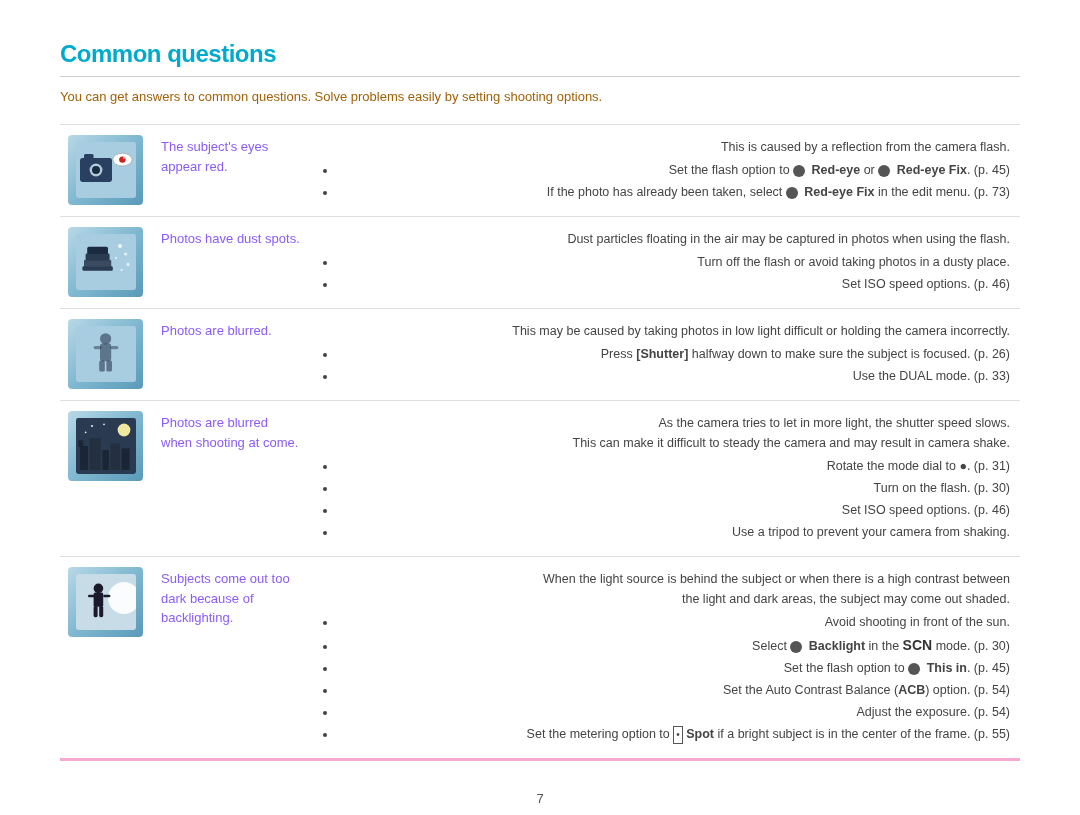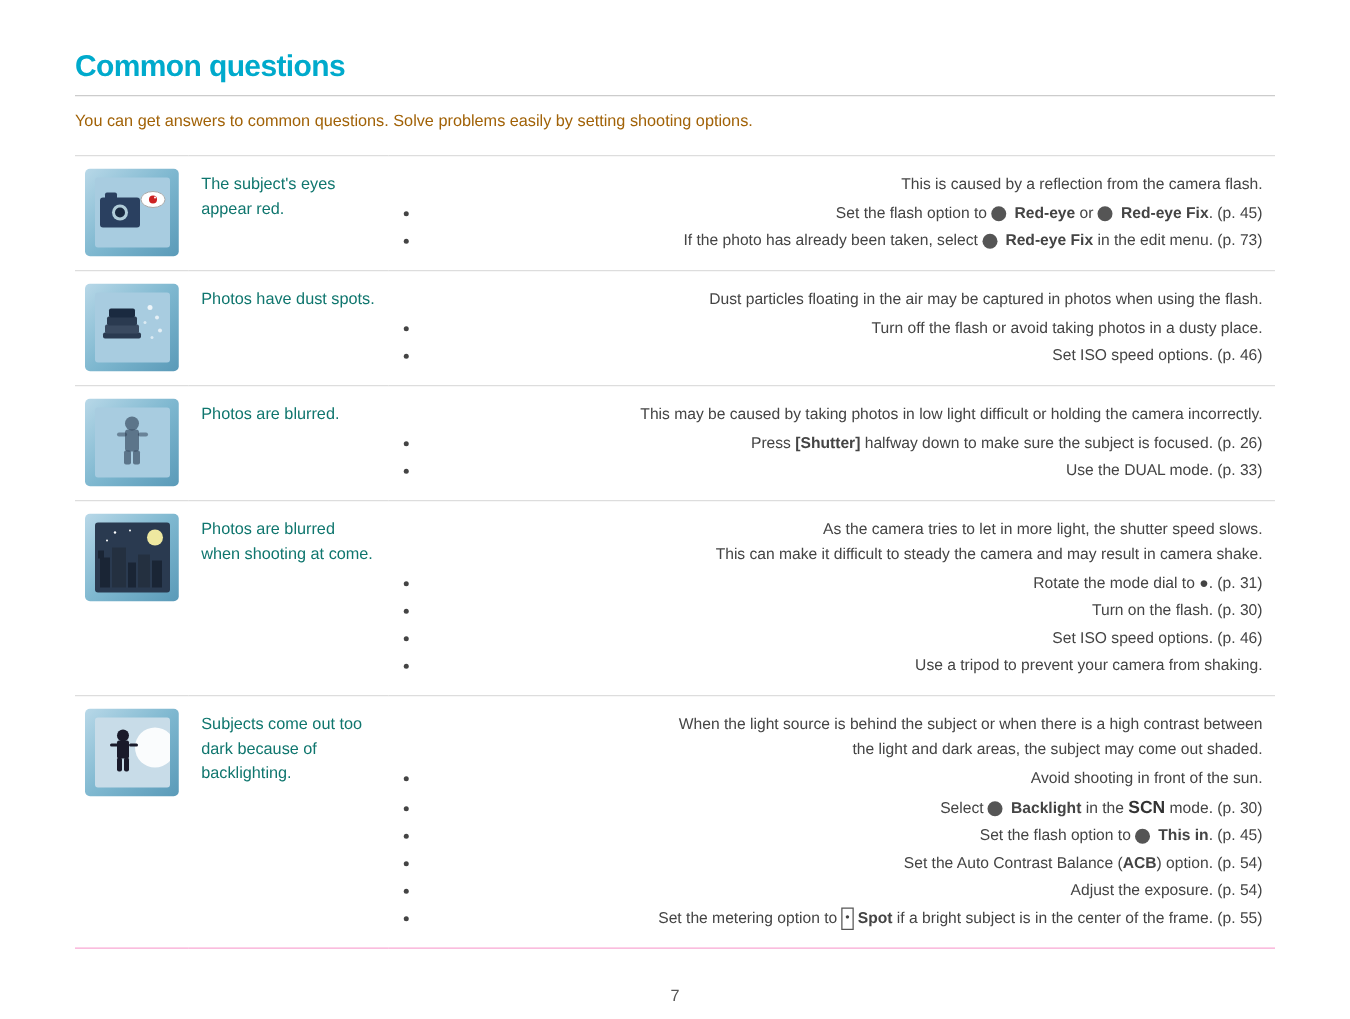--- a/index.html
+++ b/index.html
@@ -30,21 +30,21 @@
       margin-bottom: 20px;
     }
     .table {
       width: 100%;
       border-collapse: collapse;
     }
     .table tr {
       border-top: 1px solid #ddd;
     }
     .table tr:last-child {
-      border-bottom: 1px solid #f9a8d4;
+      border-bottom: 3px solid #f9a8d4;
     }
     .img-cell {
       width: 90px;
       padding: 10px 8px;
       vertical-align: top;
     }
     .img-placeholder {
       width: 75px;
       height: 70px;
       background: linear-gradient(135deg, #b8d8e8 0%, #7fb8d0 50%, #5a9ab8 100%);
@@ -58,21 +58,21 @@
     .img-placeholder svg {
       width: 60px;
       height: 60px;
     }
     .label-cell {
       width: 160px;
       padding: 12px 10px;
       vertical-align: top;
     }
     .label-cell .label-text {
-      color: #0f766e;
+      color: #8b5cf6;
       font-size: 13px;
       font-weight: normal;
       line-height: 1.5;
     }
     .content-cell {
       padding: 12px 10px;
       vertical-align: top;
       font-size: 12.5px;
       color: #444;
       line-height: 1.6;

